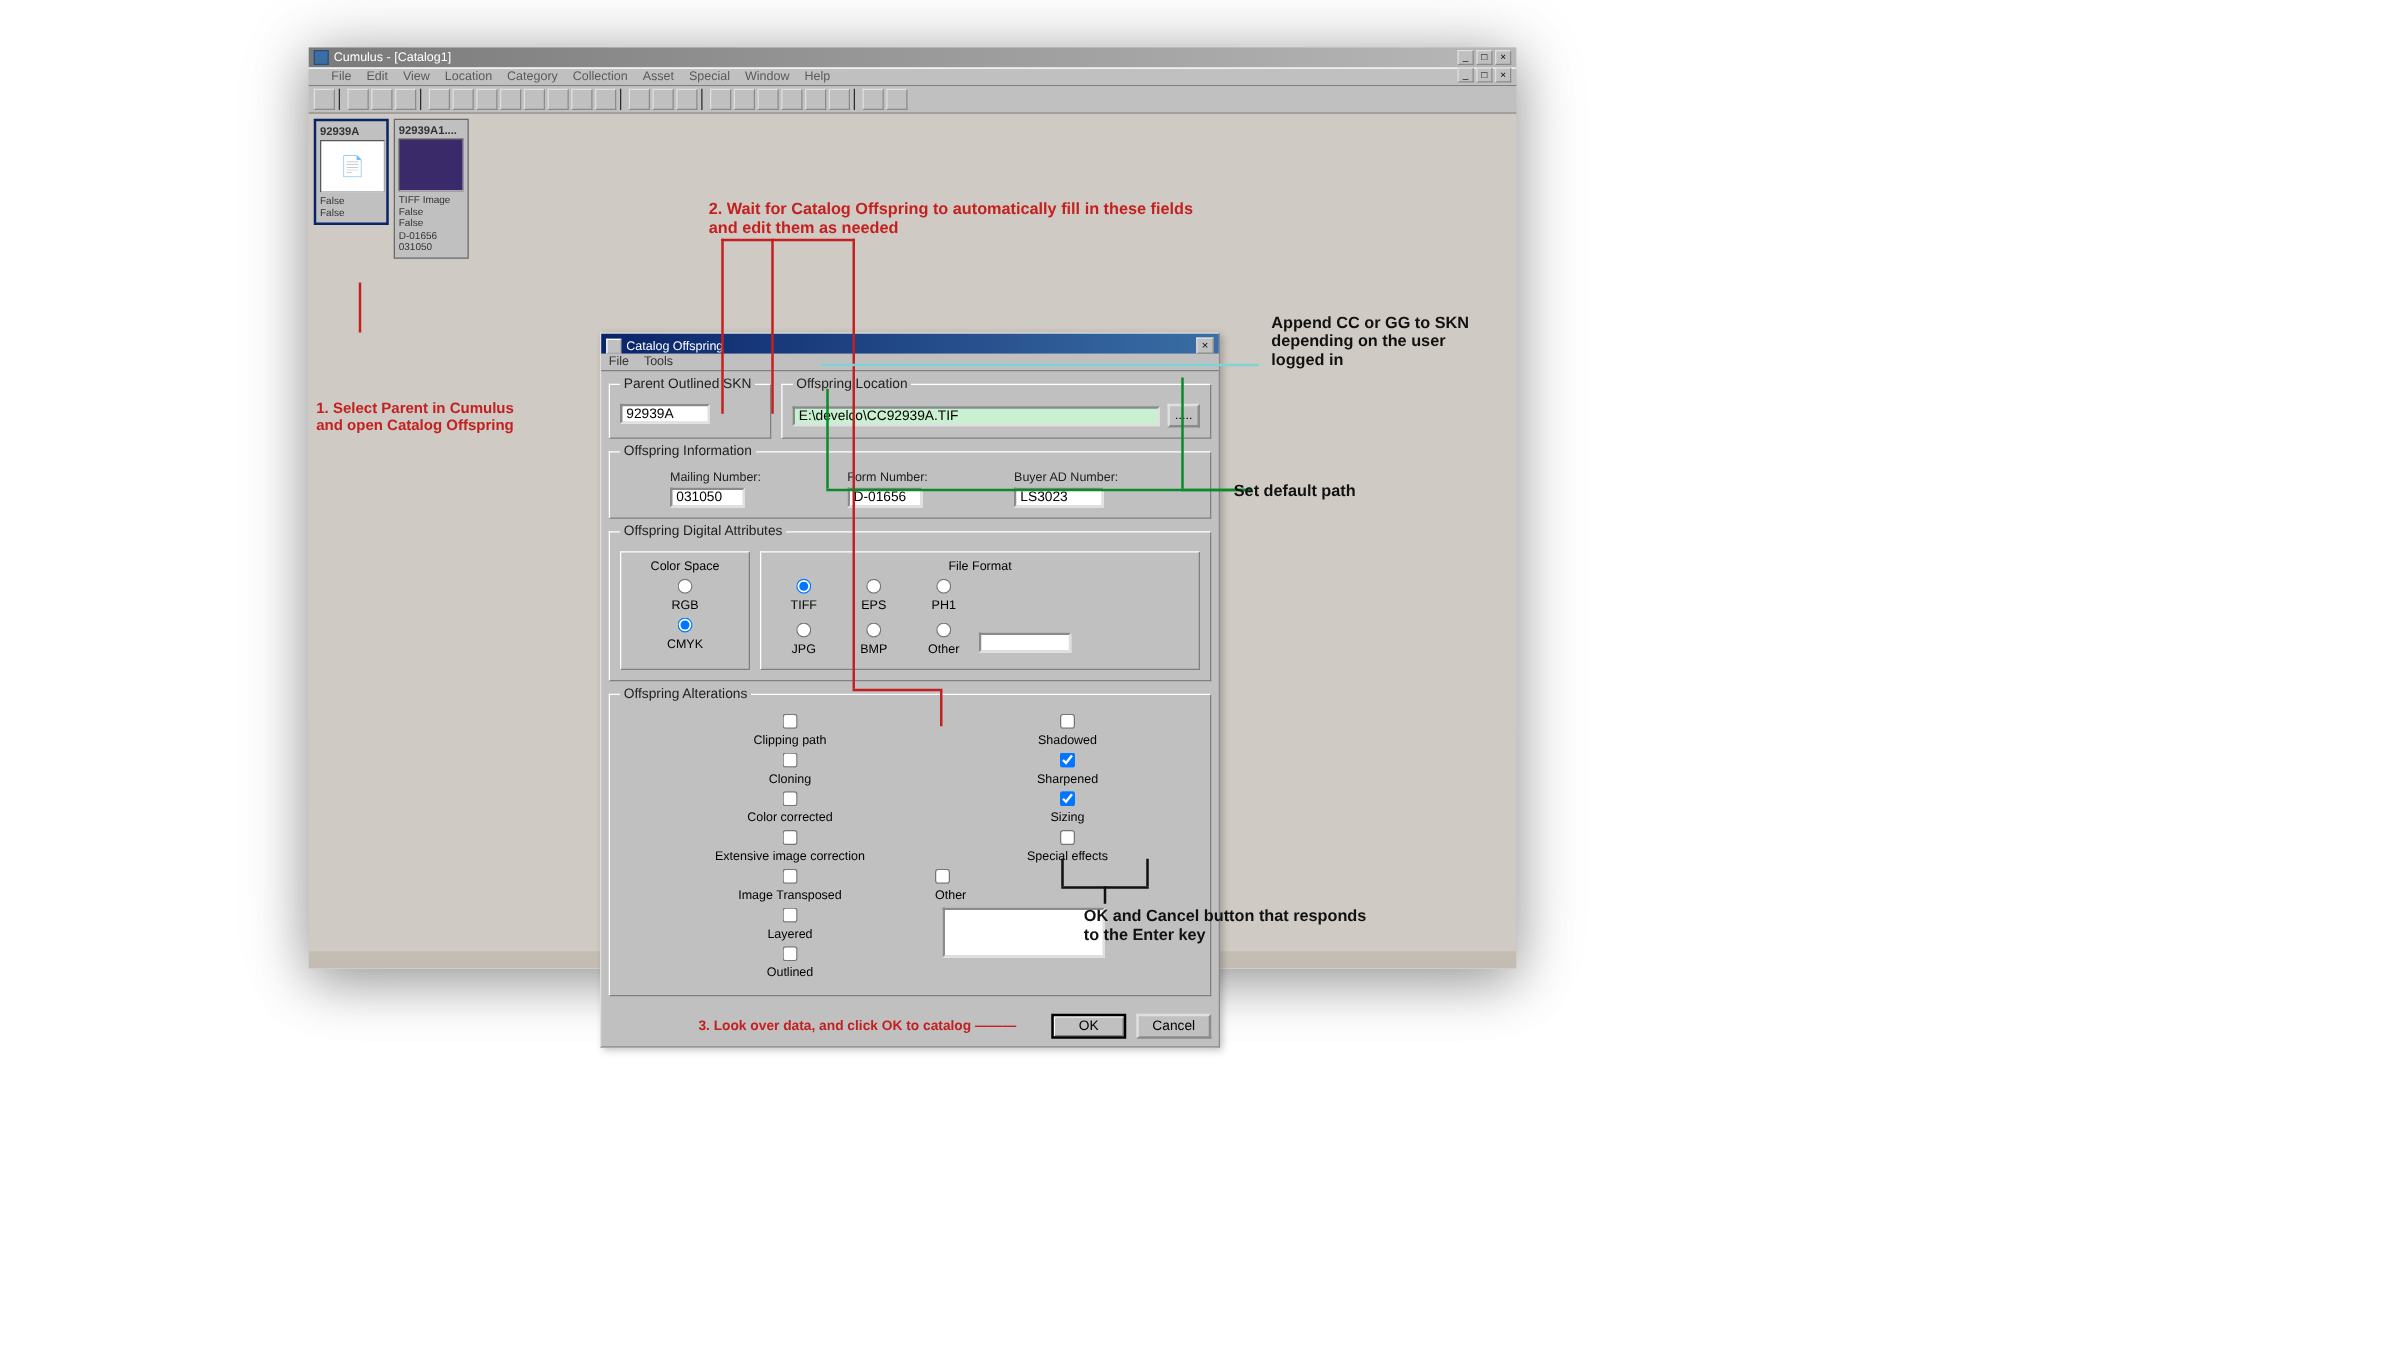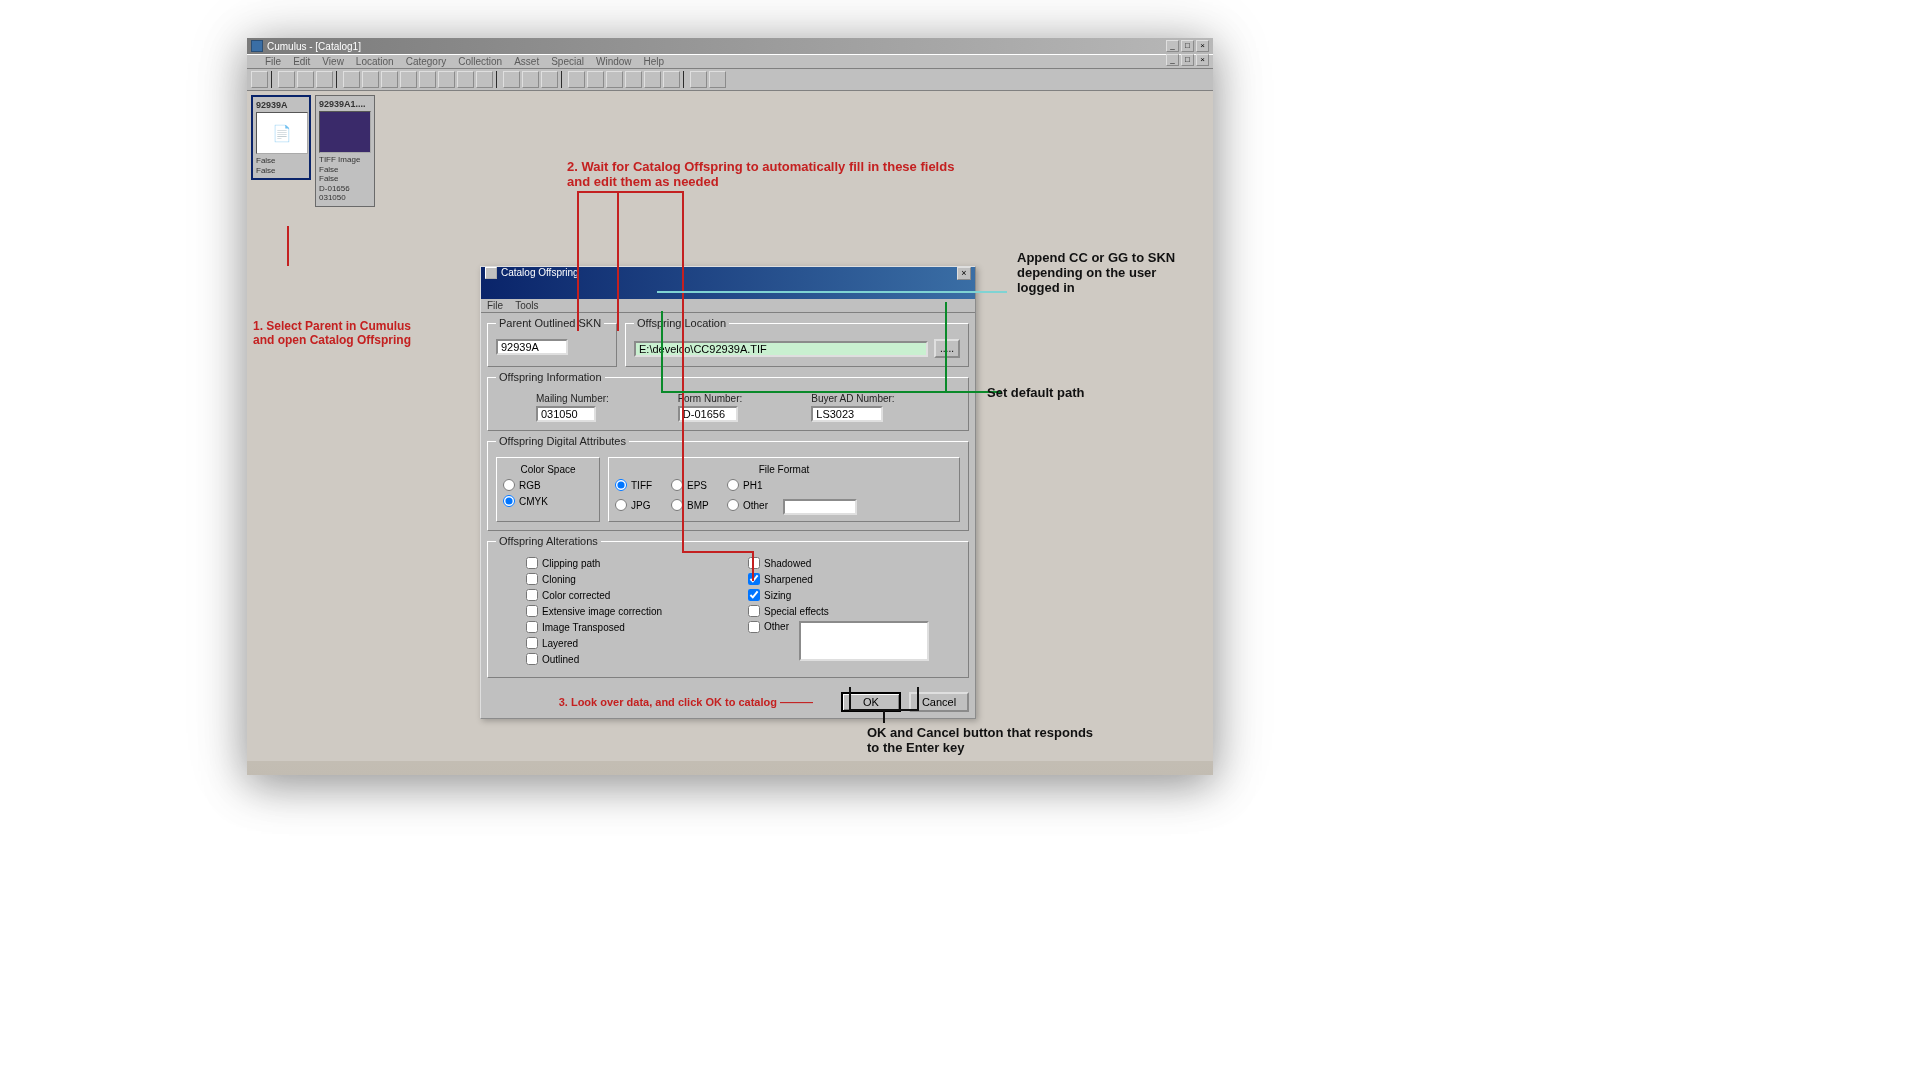--- a/index.html
+++ b/index.html
@@ -88,25 +88,25 @@
 
 .dialog {
   position: absolute;
   left: 233px; top: 175px;
   width: 496px;
   background: #c0c0c0;
   border: 1px outset #dfdfdf;
   box-shadow: 2px 2px 6px rgba(0,0,0,0.25);
 }
 .dlg-titlebar {
-  height: 32px;
+  height: 16px;
   background: linear-gradient(90deg, #0a246a, #3a6ea5);
   color: #fff;
   font-size: 10px;
-  display: flex; align-items: flex-start;
+  display: flex; align-items: flex-end;
   padding: 0 4px;
 }
 .dlg-titlebar .t { flex: 1; }
 .dlg-close {
   width: 14px; height: 13px;
   background: #c0c0c0;
   border: 1px outset #dfdfdf;
   font-size: 9px; text-align: center; line-height: 11px; color: #000;
 }
 .dlg-menubar {
@@ -146,21 +146,21 @@
   font-size: 10px;
 }
 .subgrp {
   border: 1px solid #808080;
   border-top-color: #fff;
   border-left-color: #fff;
   padding: 6px 6px;
   font-size: 10px;
 }
 .subgrp .subtitle { font-size: 10px; margin-bottom: 4px; text-align: center; }
-.radio-row, .check-row { display: flex; align-items: center; gap: 4px; font-size: 10px; margin-bottom: 4px; }
+.radio-row, .check-row { display: flex; align-items: center; gap: 4px; font-size: 10px; margin-bottom: 4px; flex-direction: column; }
 .radio-row input, .check-row input { width: 12px; height: 12px; }
 .ff-grid { display: grid; grid-template-columns: 56px 56px 56px 80px; row-gap: 4px; align-items: center; }
 .alterations { display: grid; grid-template-columns: 1fr 1fr; column-gap: 10px; }
 .dlg-buttons {
   display: flex; justify-content: flex-end; gap: 8px;
   padding: 4px 6px 6px 6px;
 }
 .dlg-buttons .lookover { flex:1; text-align:right; color:#c42020; font-weight:bold; font-size:11px; padding-right: 20px; padding-top:4px;}
 button.win {
   width: 60px; height: 20px;

